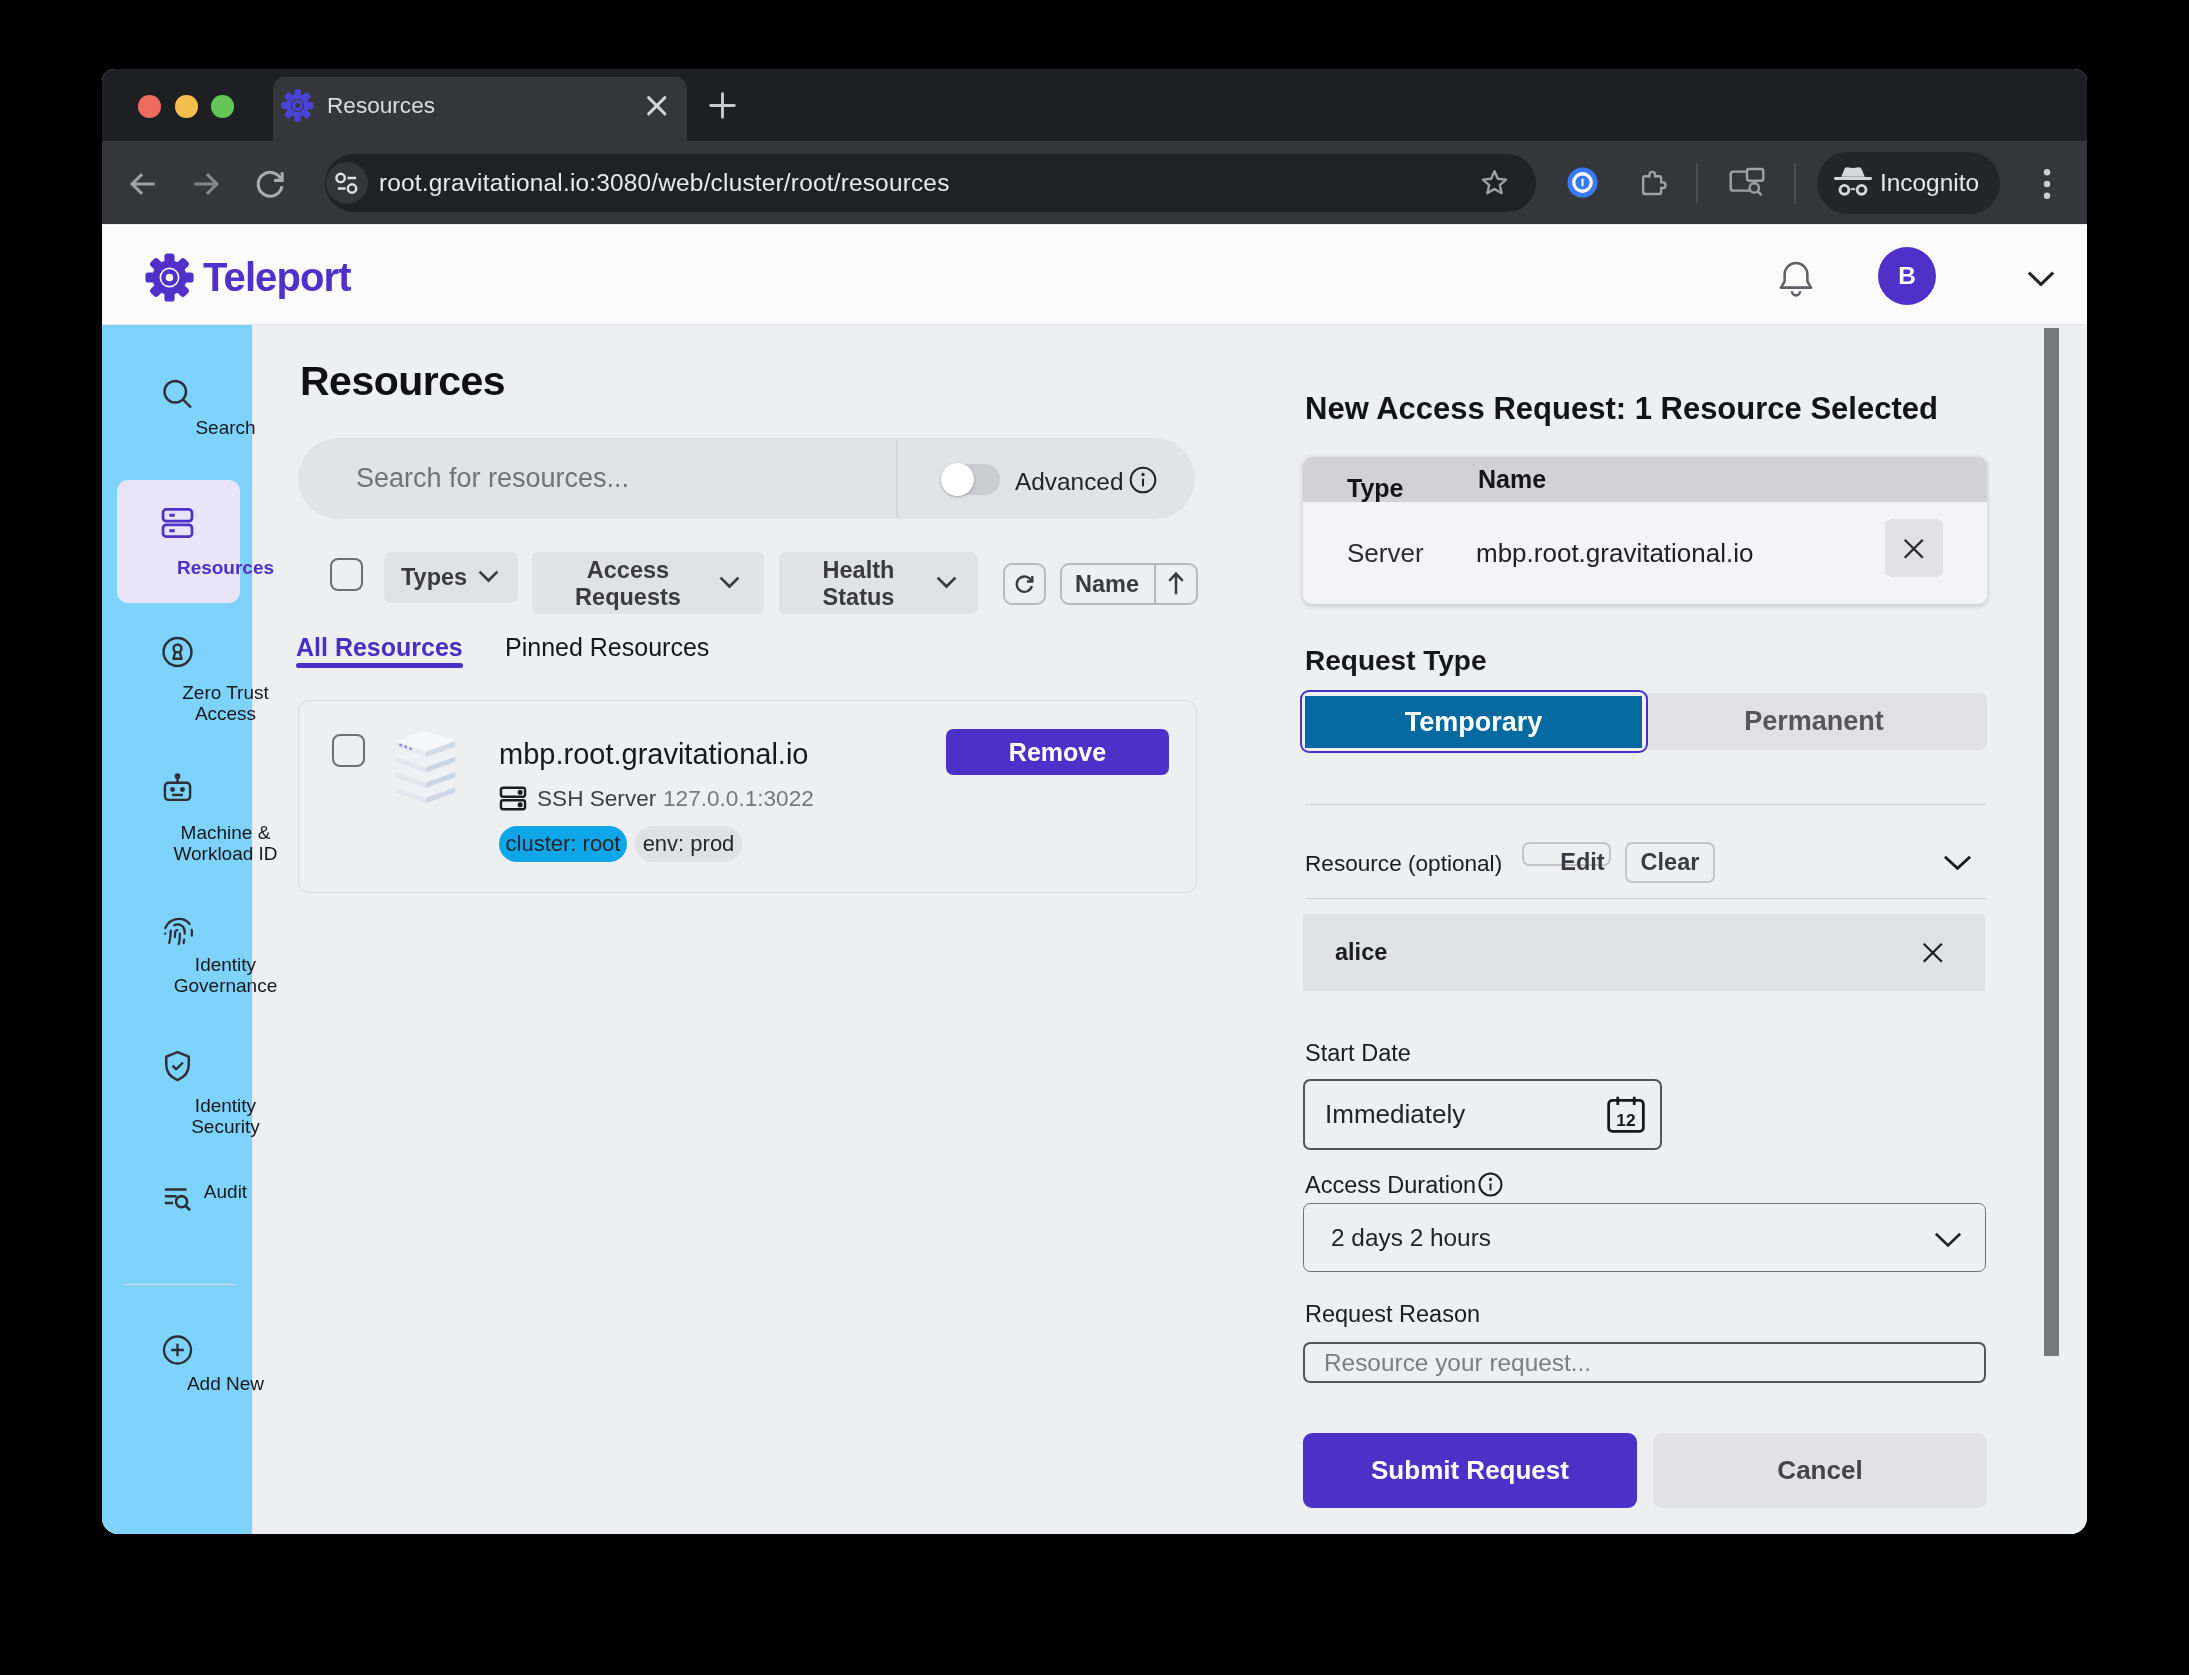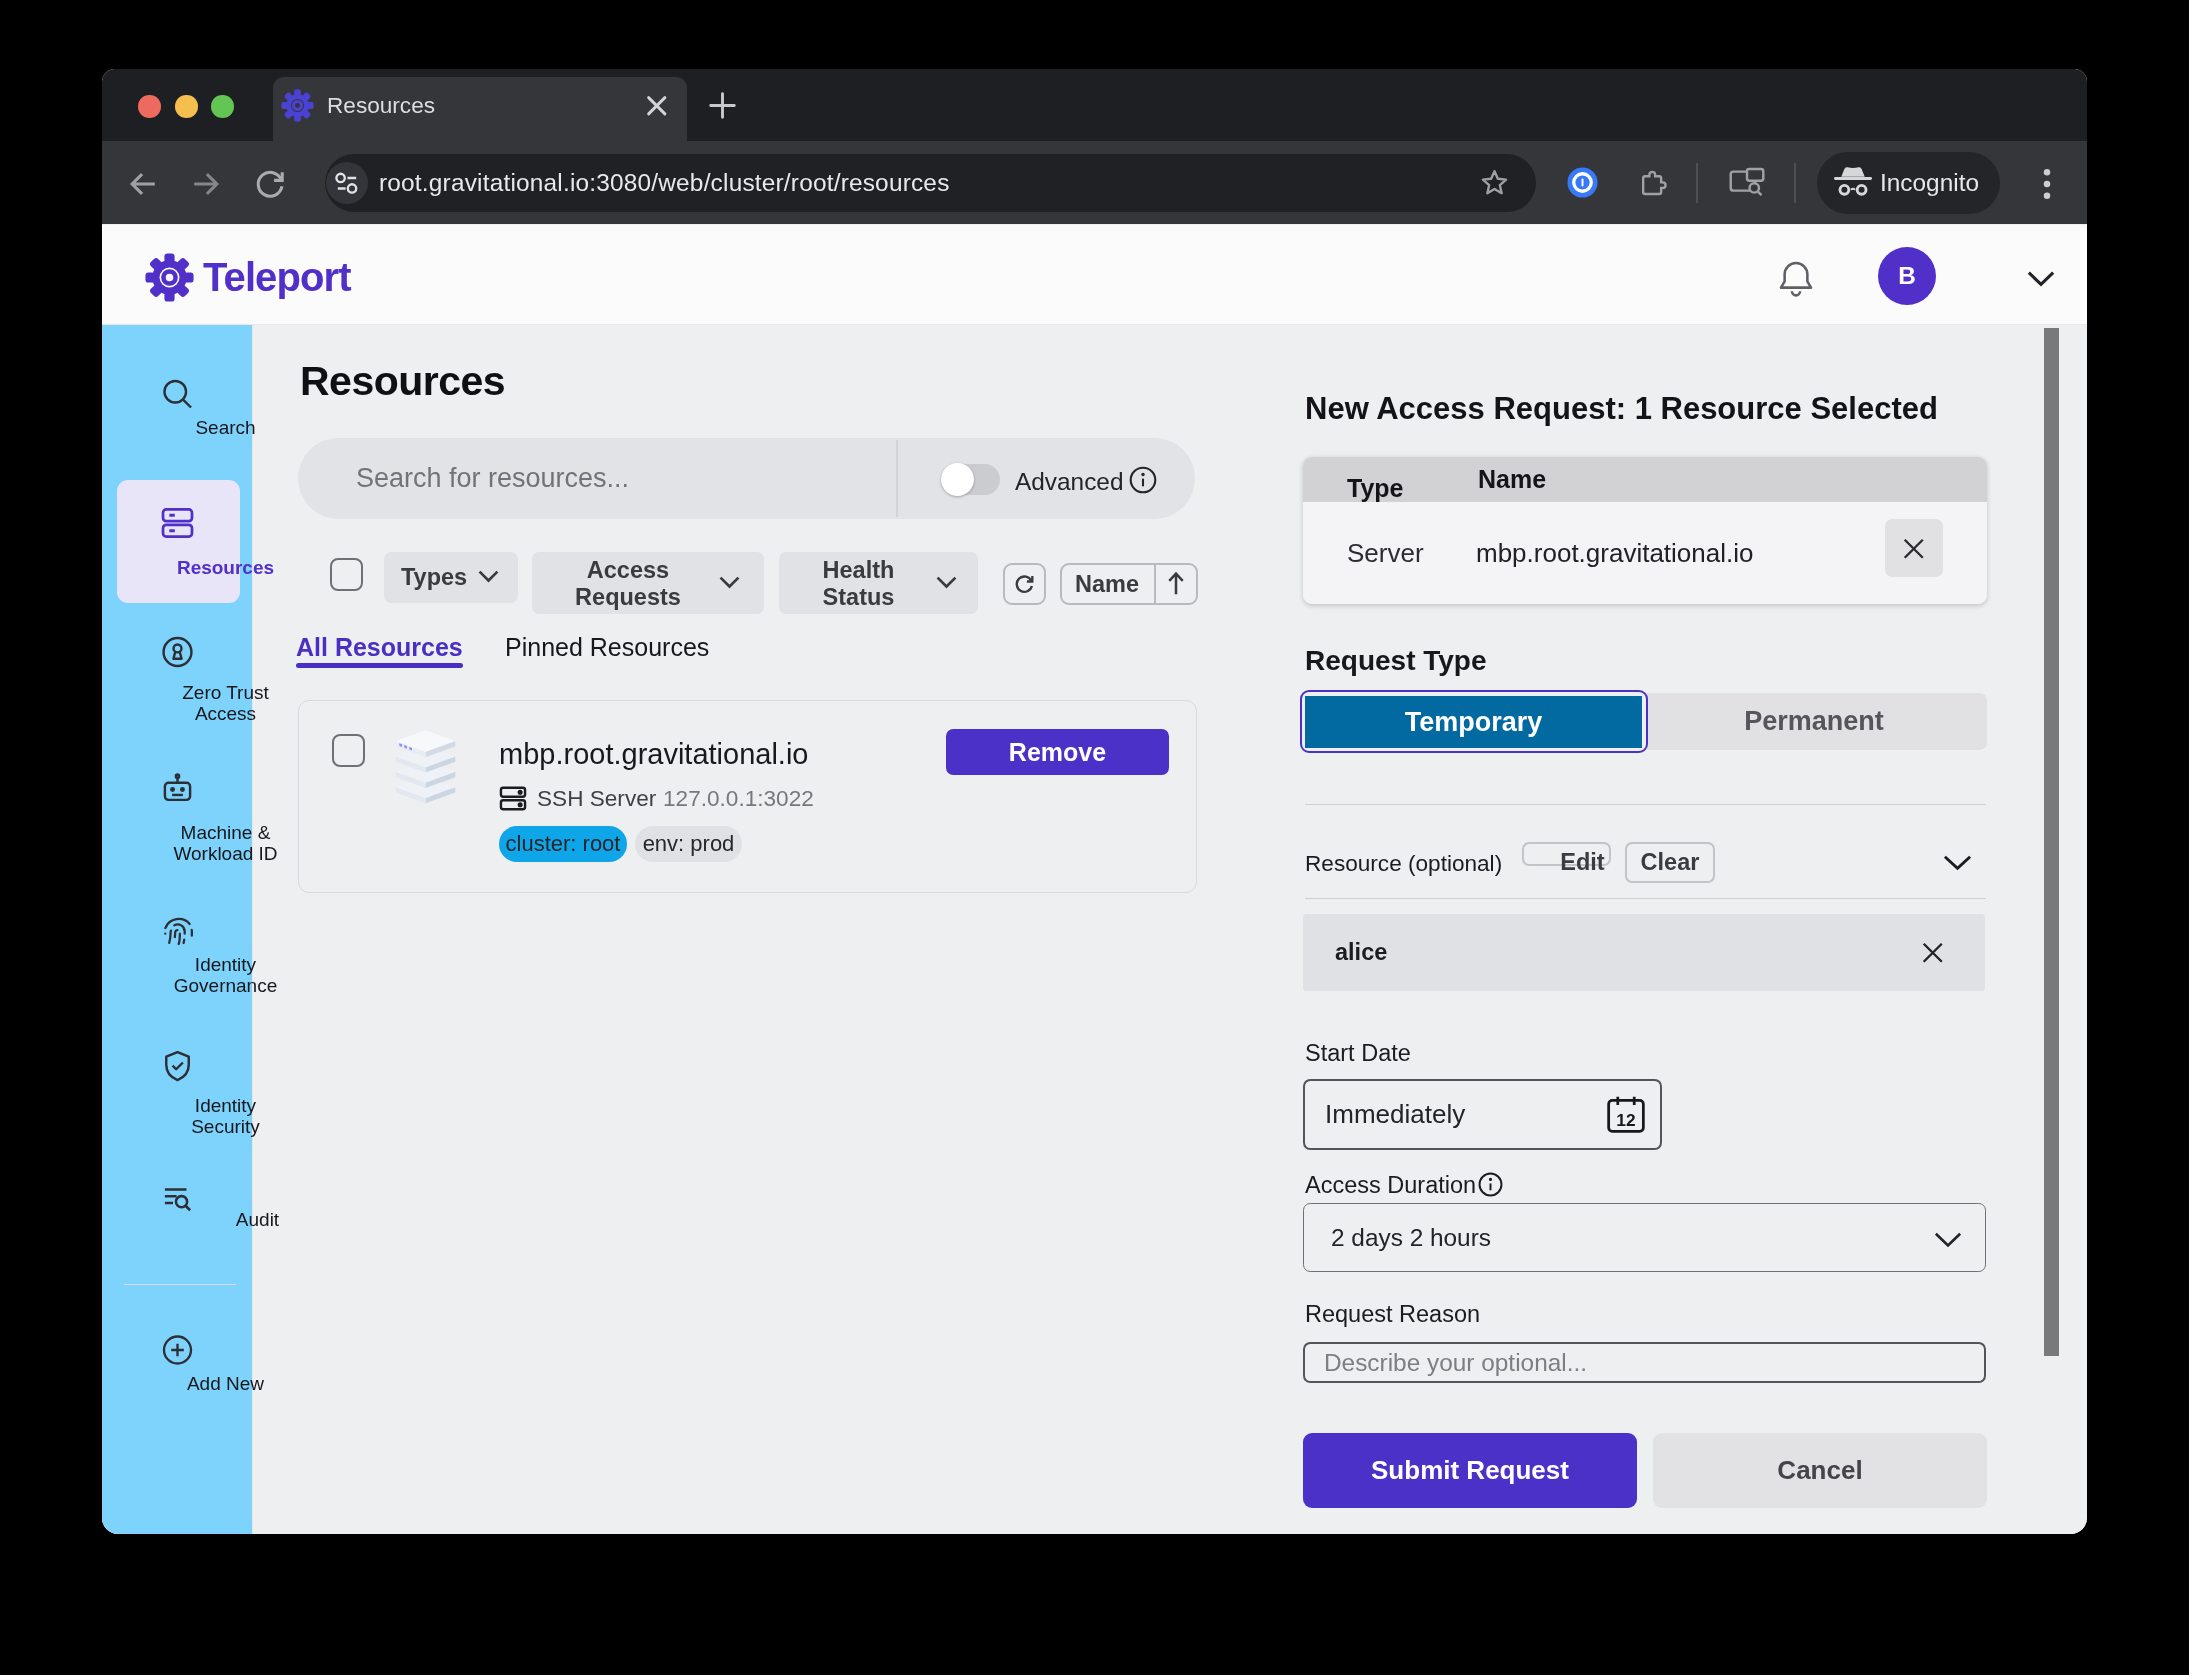--- a/index.html
+++ b/index.html
@@ -213,21 +213,21 @@
         </g>
       </svg>
       <div class="sbtxt" style="top:770px;">Identity<br>Security</div>
       <svg class="sbico" style="top:856px;" width="36" height="36" viewBox="0 0 40 40">
         <g stroke="#2e2e36" stroke-width="2.8" fill="none">
           <path d="M6 9.5 H30 M6 17 H19 M6 24.5 H15"></path>
           <circle cx="24.5" cy="23" r="6.2"></circle>
           <path d="M29 27.5 L34 32.5"></path>
         </g>
       </svg>
-      <div class="sbtxt" style="top:884px;margin-left:32px;">Audit</div>
+      <div class="sbtxt" style="top:856px;">Audit</div>
       <div class="abs" style="left:22px;top:959px;width:112px;height:0;border-top:1.8px solid #dcdce0;"></div>
       <svg class="sbico" style="top:1007px;" width="36" height="36" viewBox="0 0 40 40">
         <g stroke="#2e2e36" stroke-width="2.6" fill="none">
           <circle cx="20" cy="20" r="15"></circle>
           <path d="M20 13 V27 M13 20 H27"></path>
         </g>
       </svg>
       <div class="sbtxt" style="top:1048px;">Add New</div>
     </div>
     <div id="main">
@@ -362,21 +362,21 @@
             <circle cx="14" cy="8.3" r="0.7" fill="#1b1b21"></circle>
         </g>
       </svg>
       <div class="abs" style="left:1201px;top:878px;width:683px;height:69px;border:1.8px solid #707076;border-radius:7.2px;"></div>
       <div class="abs" style="left:1229px;top:878px;height:69px;line-height:69px;font-size:24.4px;color:#232329;">2 days 2 hours</div>
       <svg class="abs" style="left:1831px;top:906px;" width="30" height="18" viewBox="0 0 33 20">
         <path d="M3 3 L16.5 16 L30 3" stroke="#232329" stroke-width="3" fill="none"></path>
       </svg>
       <div class="abs" style="left:1203px;top:976px;font-size:23.5px;color:#1b1b21;">Request Reason</div>
       <div class="abs" style="left:1201px;top:1017px;width:683px;height:41px;border:2.3px solid #54545a;border-radius:7.2px;overflow:hidden;">
-        <div class="abs" style="left:19px;top:4.5px;font-size:24.4px;color:#7d7d84;">Describe your optional...</div>
+        <div class="abs" style="left:19px;top:4.5px;font-size:24.4px;color:#7d7d84;">Resource your request...</div>
       </div>
       <div class="abs" style="left:1201px;top:1108px;width:334px;height:75px;border-radius:9px;background:#4c31c9;text-align:center;line-height:75px;font-size:26px;font-weight:bold;color:#fff;">Submit Request</div>
       <div class="abs" style="left:1551px;top:1108px;width:334px;height:75px;border-radius:9px;background:#e2e2e5;text-align:center;line-height:75px;font-size:26px;font-weight:bold;color:#44444a;">Cancel</div>
     </div>
     <div id="scrollthumb"></div>
   </div>
 </div>
 
 
 </body></html>

